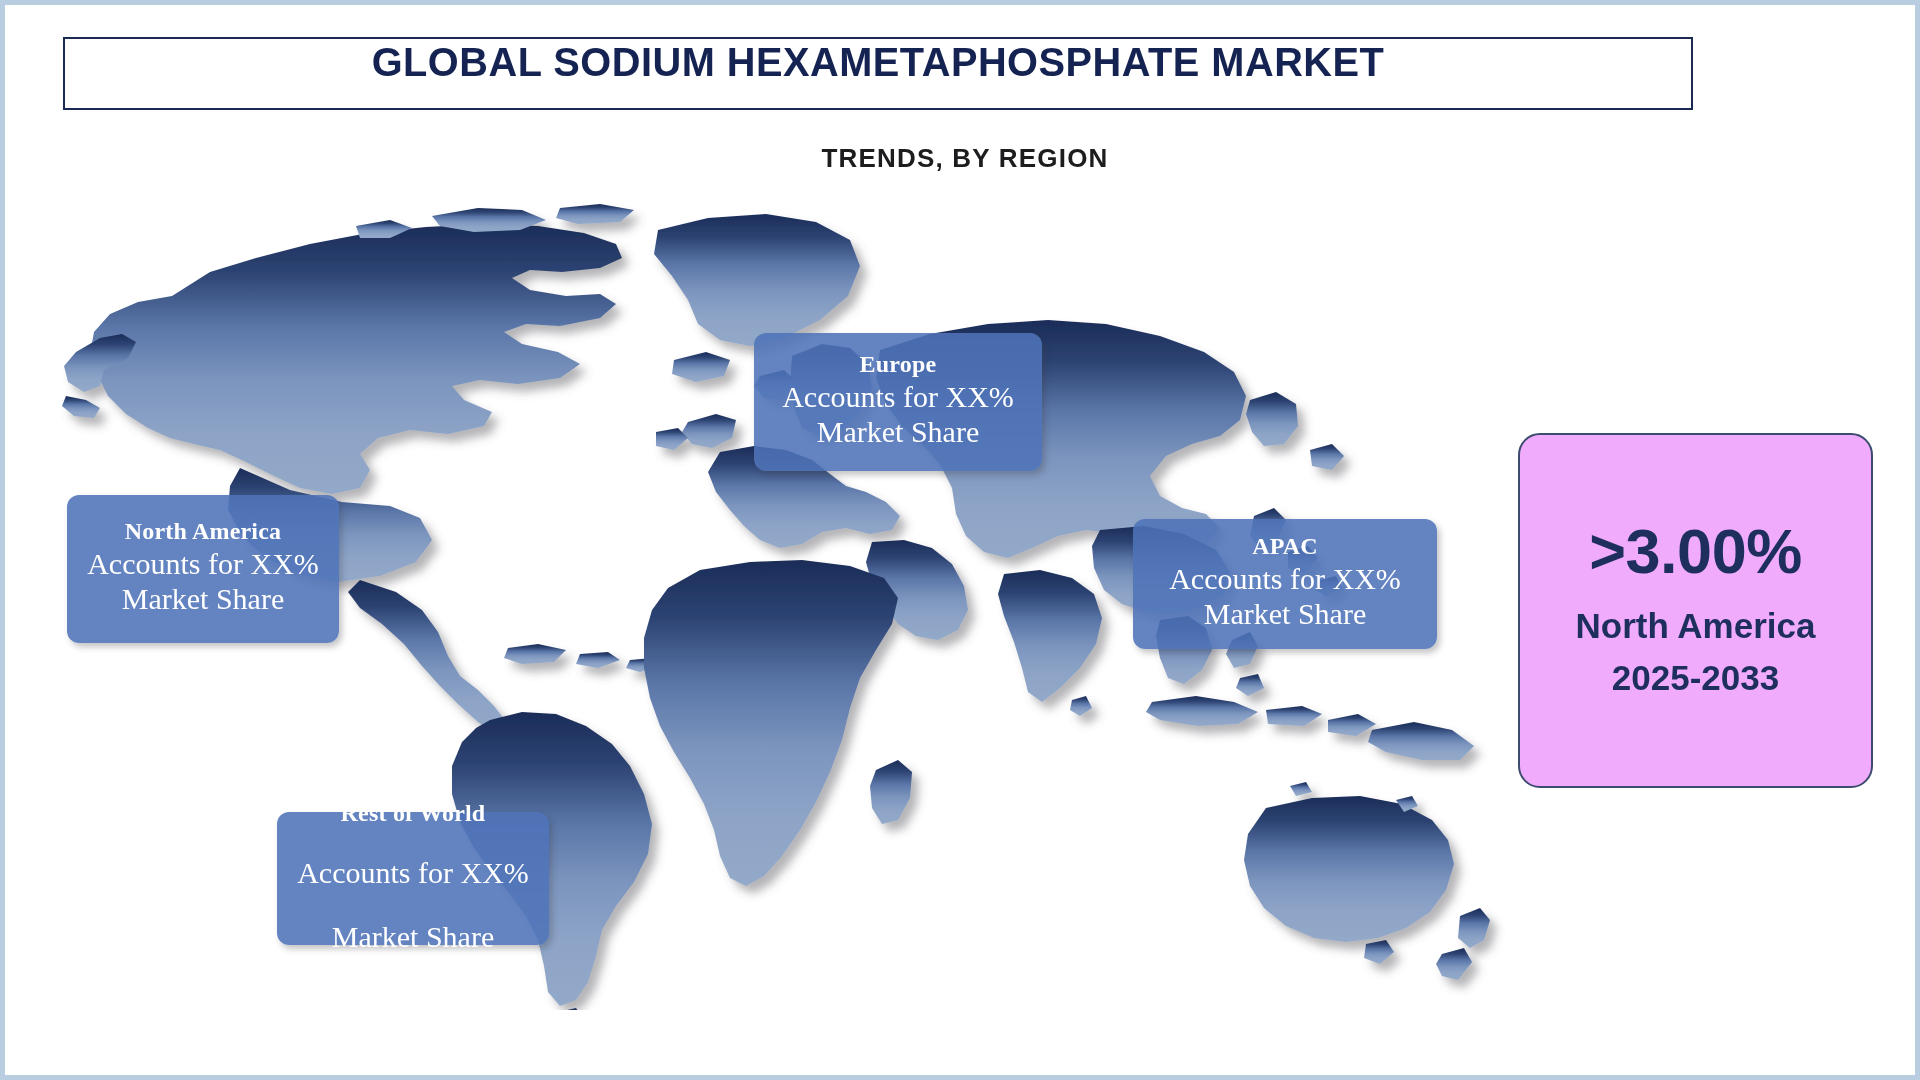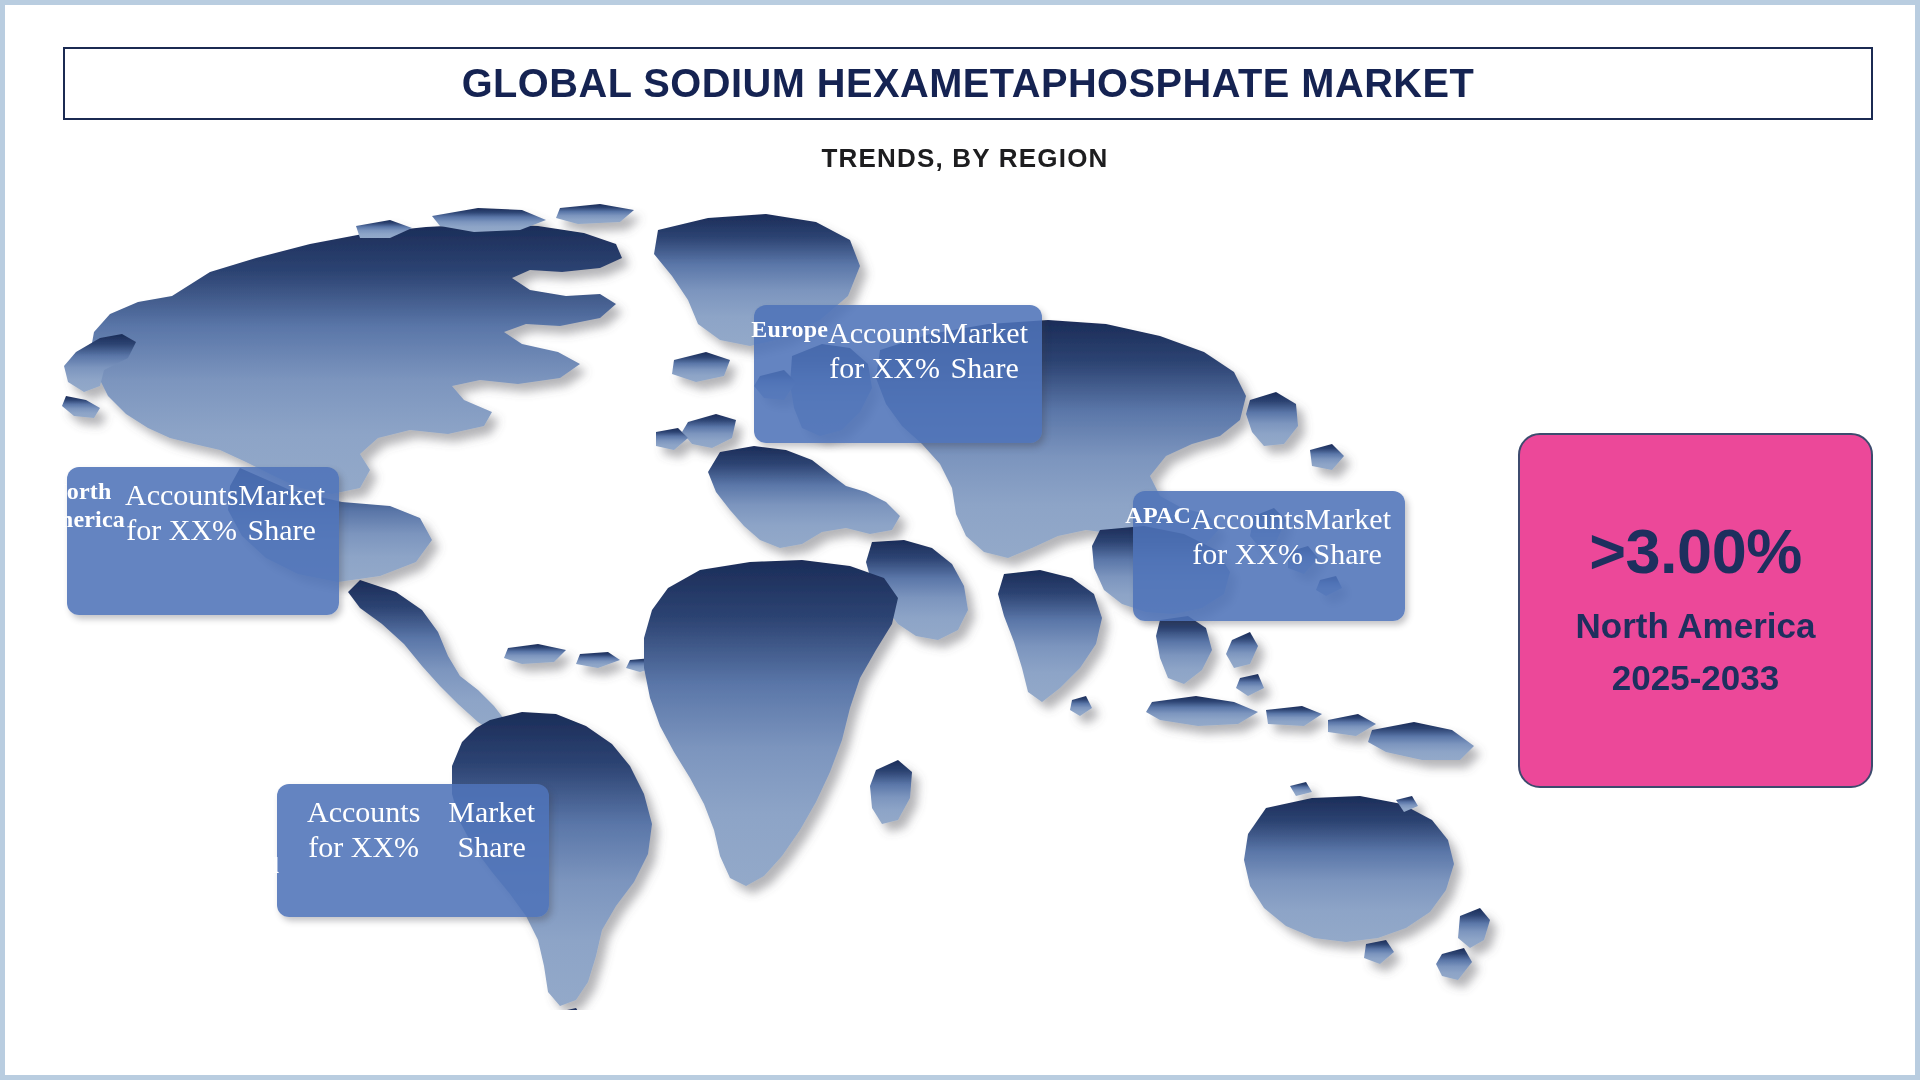--- a/index.html
+++ b/index.html
@@ -16,28 +16,27 @@
     border: 5px solid #b9cde0;
     box-sizing: border-box;
     overflow: hidden;
     font-family: "Liberation Sans", sans-serif;
   }
 
   
   #title-box {
     position: absolute;
     left: 58px;
-    top: 42px;
-    width: 1810px;
+    top: 32px;
+    width: 1630px;
     height: 73px;
     border: 2px solid #1b2a52;
     box-sizing: border-box;
     background: #ffffff;
     display: flex;
-    align-items: center;
     justify-content: center;
   }
 
   #title-text {
     font-family: "Liberation Sans Narrow", "Liberation Sans", sans-serif;
     font-size: 41px;
     font-weight: bold;
     letter-spacing: 0.5px;
     color: #152352;
     white-space: nowrap;
@@ -78,22 +77,23 @@
     position: absolute;
     border-radius: 12px;
     background: rgba(78, 115, 184, 0.88);
     box-shadow: 3px 4px 6px rgba(60, 60, 70, 0.30);
     color: #ffffff;
     text-align: center;
     font-family: "Liberation Serif", serif;
     padding: 10px 14px 14px 14px;
     box-sizing: border-box;
     display: flex;
-    flex-direction: row;
-    justify-content: flex-end;
+    flex-direction: column;
+    justify-content: center;
+    margin-top: 28px;
   }
 
   .region-title {
     font-weight: bold;
     font-size: 24px;
     line-height: 1.18;
     letter-spacing: 0.2px;
   }
 
   .region-line {
@@ -112,42 +112,42 @@
   #region-europe {
     left: 749px;
     top: 300px;
     width: 288px;
     height: 138px;
   }
 
   #region-apac {
     left: 1128px;
     top: 486px;
-    width: 272px;
+    width: 304px;
     height: 130px;
   }
 
   #region-rest-of-world {
     left: 272px;
     top: 779px;
     width: 272px;
     height: 133px;
     gap: 28px;
   }
 
   
   #cagr-panel {
     position: absolute;
     left: 1513px;
     top: 428px;
     width: 355px;
     height: 355px;
     border: 2px solid #3d4b6e;
     border-radius: 22px;
-    background: #ec4899;
+    background: #f0abfc;
     box-sizing: border-box;
     display: flex;
     flex-direction: column;
     align-items: center;
     justify-content: center;
     padding: 10px 12px;
   }
 
   #cagr-value {
     font-family: "Liberation Sans", sans-serif;

